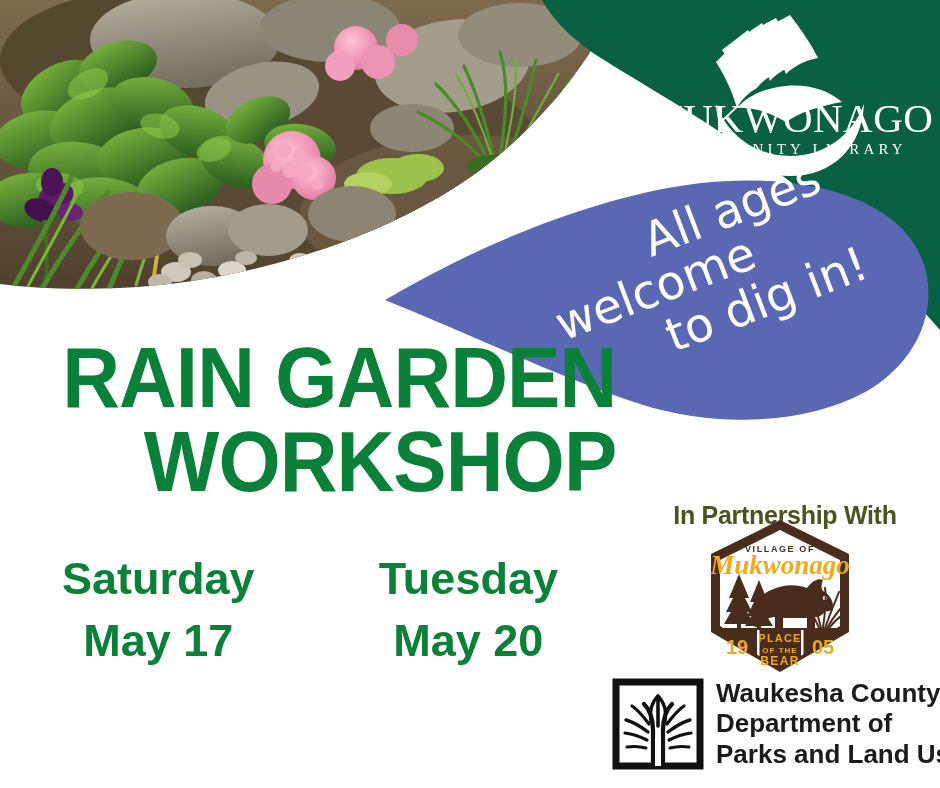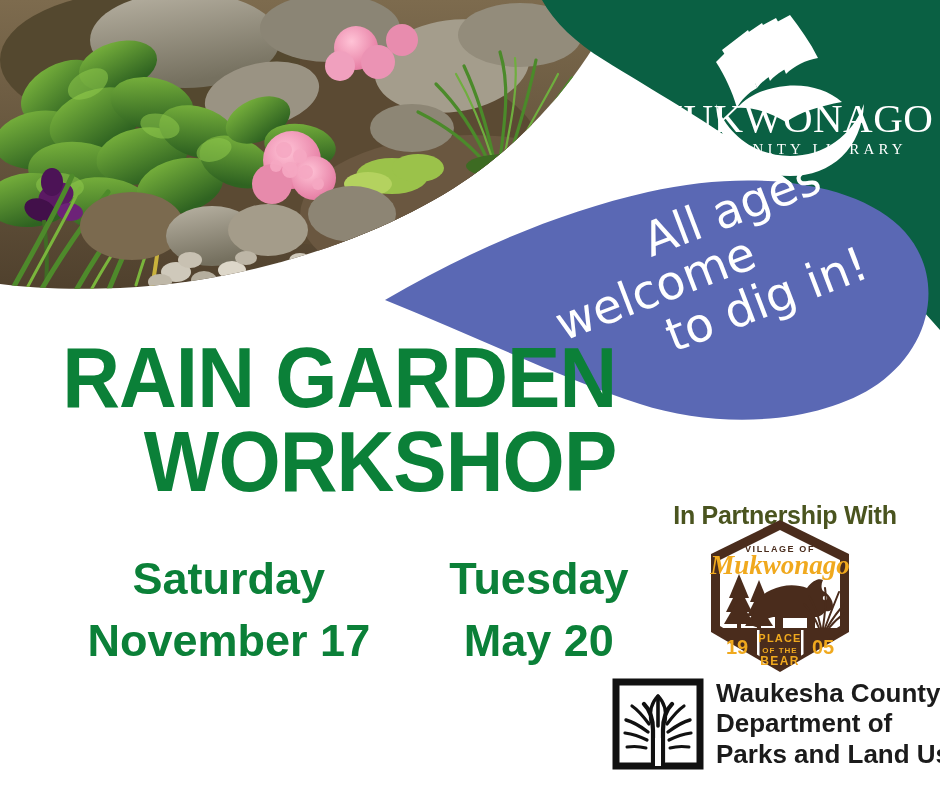--- a/index.html
+++ b/index.html
@@ -50,21 +50,20 @@
   }
 
   
   #dates {
     position: absolute;
     left: 0px;
     top: 548px;
     width: 620px;
     display: flex;
     justify-content: space-around;
-    padding-left: 48px;
   }
   .date-col {
     text-align: center;
     color: #0b8038;
     font-family: "Liberation Sans", sans-serif;
     font-weight: bold;
     font-size: 45px;
     line-height: 1.38;
   }
   .date-col > div { white-space: nowrap; }
@@ -321,21 +320,21 @@
   </div>
 
   <div id="title-block">
     <div class="title-line">RAIN GARDEN</div>
     <div class="title-line">WORKSHOP</div>
   </div>
 
   <div id="dates">
     <div class="date-col">
       <div>Saturday</div>
-      <div>November 17</div>
+      <div>May 17</div>
     </div>
     <div class="date-col">
       <div>Tuesday</div>
       <div>May 20</div>
     </div>
   </div>
 
   <div id="partner-label">In Partnership With</div>
 
   <div id="village-badge">

